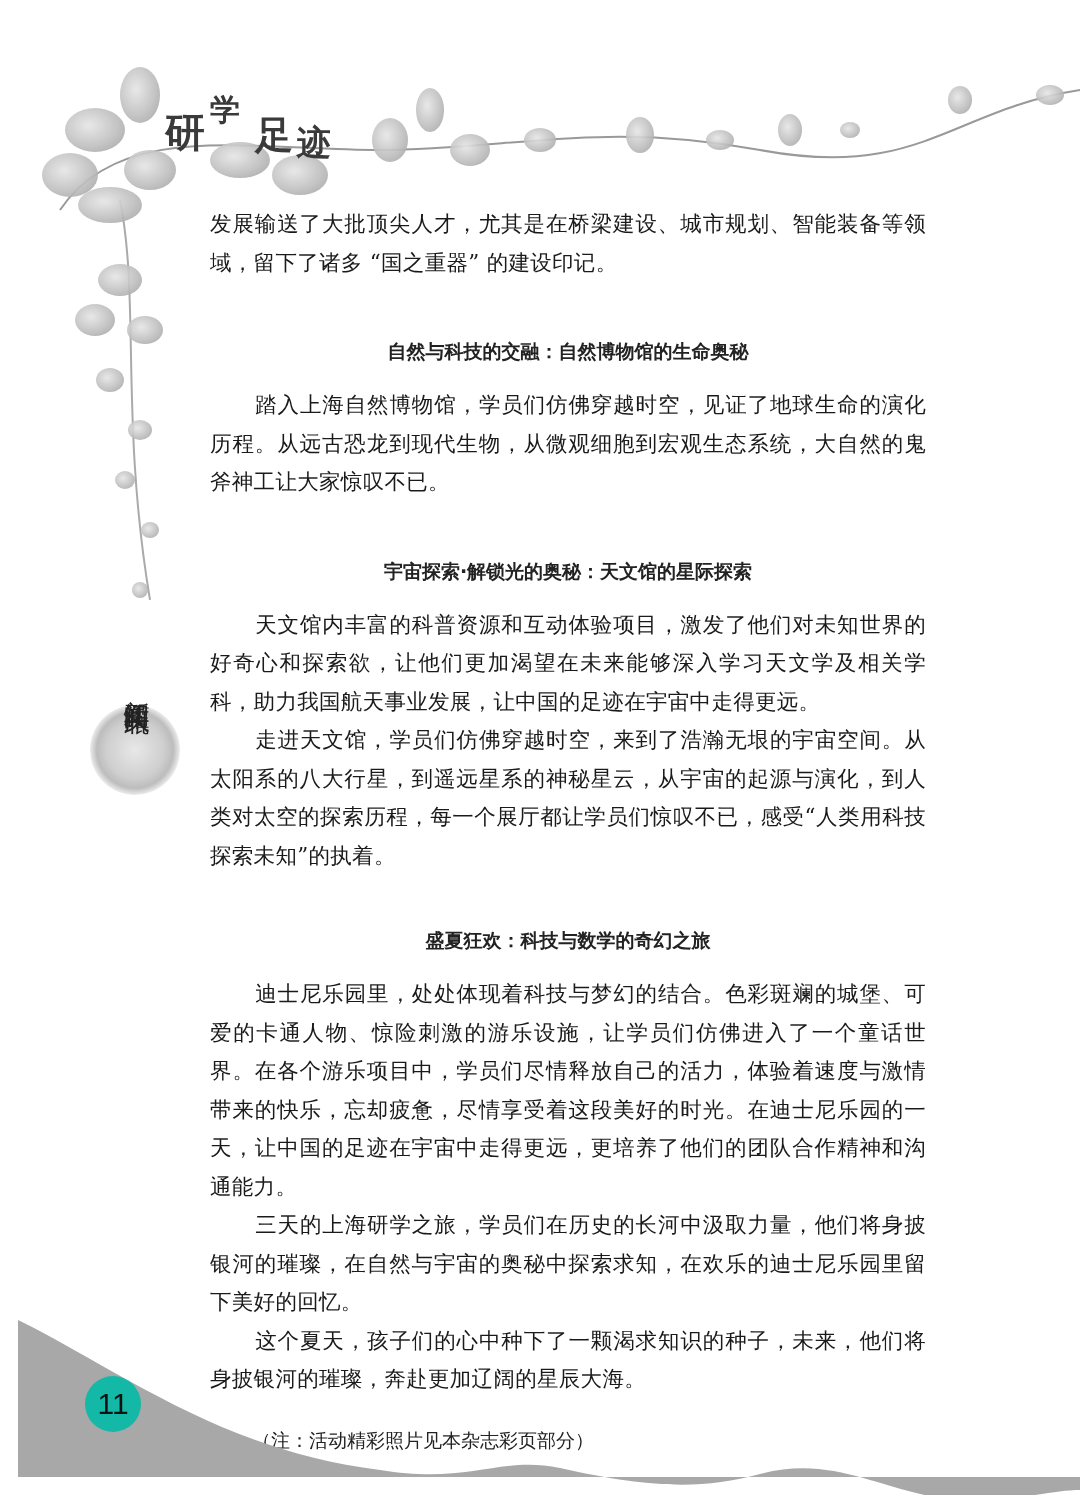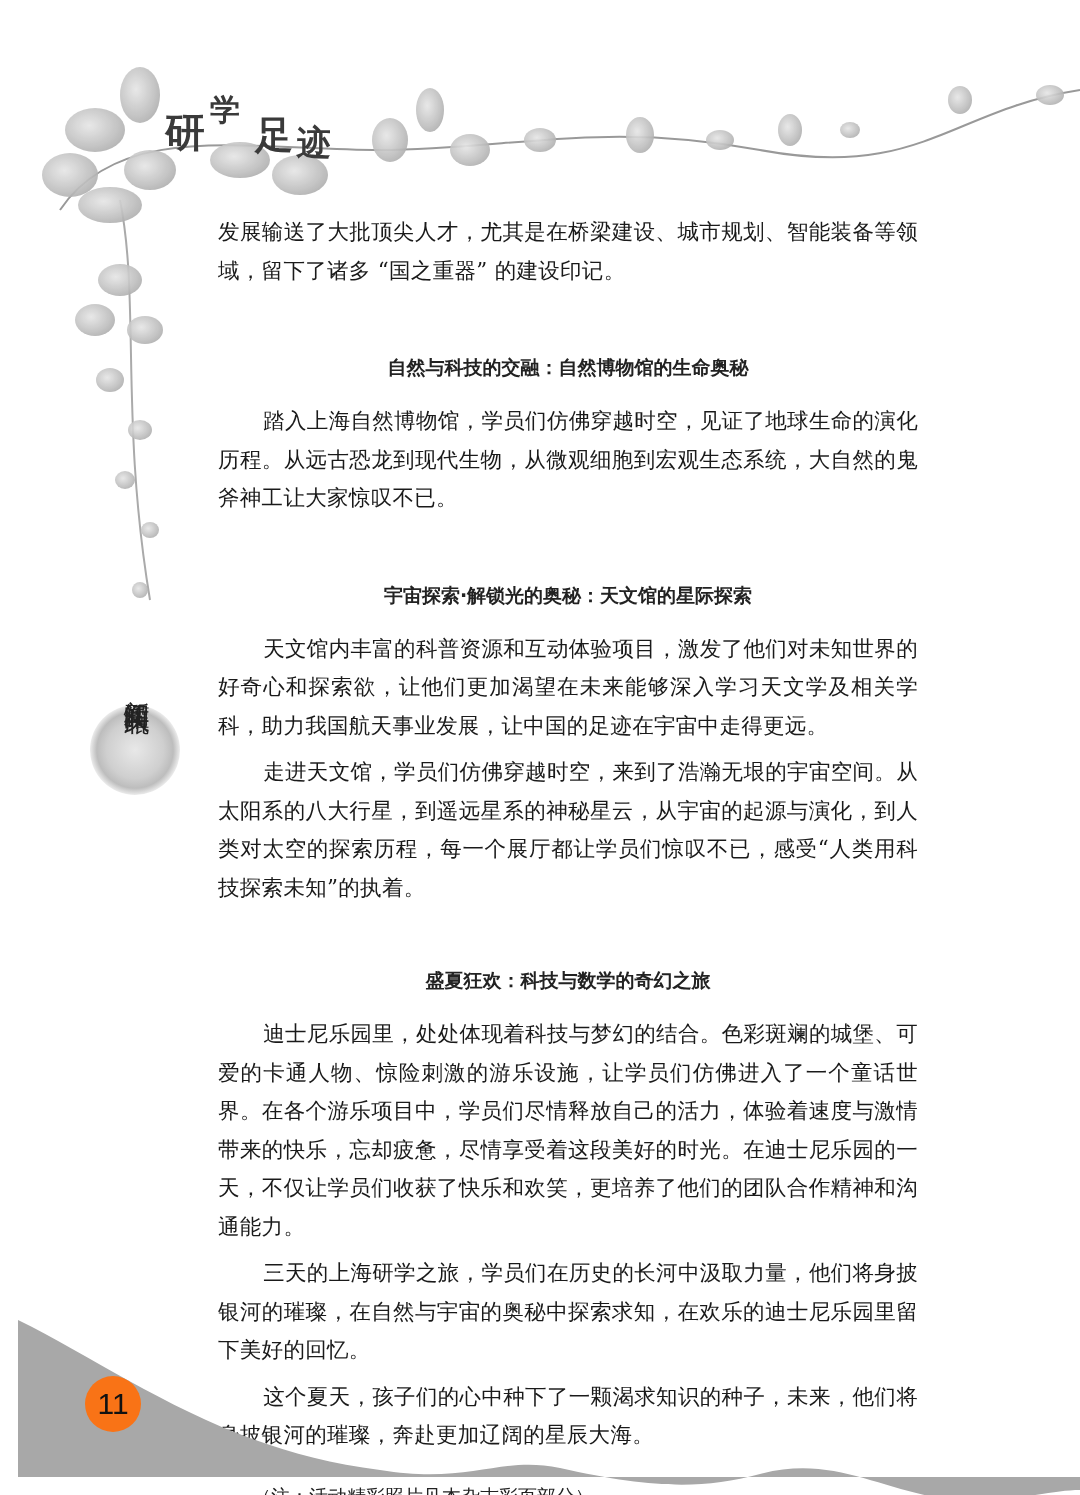--- a/index.html
+++ b/index.html
@@ -28,39 +28,39 @@
     background: radial-gradient(circle, #e8e8e8 0%, #cfcfcf 45%, #bdbdbd 60%, rgba(255,255,255,0) 75%);
   }
   .badge .vtext {
     position: absolute; left: 33px; top: 10px; width: 34px;
     font-family: "DejaVu Sans", "Liberation Sans", sans-serif; font-size: 26px; line-height: 30px;
     text-align: center; color: #222; writing-mode: vertical-rl; letter-spacing: 2px;
   }
 
   .content { position: absolute; left: 210px; top: 205px; width: 716px; }
   p {
-    margin: 8px; font-size: 21.5px; line-height: 38.5px; text-align: justify;
+    margin: 0; font-size: 21.5px; line-height: 38.5px; text-align: justify;
     letter-spacing: 0.3px;
   }
   p.indent { text-indent: 2.1em; }
   h3 {
     margin: 16px; text-align: center; font-family: "DejaVu Sans", "Liberation Sans", sans-serif;
     font-weight: bold; font-size: 19px; line-height: 38px; color: #222;
   }
   .gap { height: 34px; }
   .gap2 { height: 30px; }
   .note {
     margin-top: 24px; font-size: 19px; line-height: 34px; padding-left: 42px;
     font-family: "DejaVu Serif", "Liberation Serif", serif; color: #222;
   }
 
   .wave { position: absolute; left: 0; top: 1290px; width: 1080px; height: 205px; }
   .page-num {
     position: absolute; left: 85px; top: 1376px; width: 56px; height: 56px; border-radius: 50%;
-    background: #f97316; display: flex; align-items: center; justify-content: center;
+    background: #14b8a6; display: flex; align-items: center; justify-content: center;
     font-family: "Liberation Sans", "DejaVu Sans", sans-serif; font-size: 30px; color: #111;
   }
 </style>
 </head>
 <body>
 
 <svg class="vine" viewBox="0 0 1080 640">
   <defs>
     <radialGradient id="lf" cx="40%" cy="40%" r="70%">
       <stop offset="0%" stop-color="#e6e6e6"></stop>
@@ -118,21 +118,21 @@
   <h3>自然与科技的交融：自然博物馆的生命奥秘</h3>
   <p class="indent">踏入上海自然博物馆，学员们仿佛穿越时空，见证了地球生命的演化历程。从远古恐龙到现代生物，从微观细胞到宏观生态系统，大自然的鬼斧神工让大家惊叹不已。</p>
 
   <div class="gap"></div>
   <h3>宇宙探索·解锁光的奥秘：天文馆的星际探索</h3>
   <p class="indent">天文馆内丰富的科普资源和互动体验项目，激发了他们对未知世界的好奇心和探索欲，让他们更加渴望在未来能够深入学习天文学及相关学科，助力我国航天事业发展，让中国的足迹在宇宙中走得更远。</p>
   <p class="indent">走进天文馆，学员们仿佛穿越时空，来到了浩瀚无垠的宇宙空间。从太阳系的八大行星，到遥远星系的神秘星云，从宇宙的起源与演化，到人类对太空的探索历程，每一个展厅都让学员们惊叹不已，感受“人类用科技探索未知”的执着。</p>
 
   <div class="gap2"></div>
   <h3>盛夏狂欢：科技与数学的奇幻之旅</h3>
-  <p class="indent">迪士尼乐园里，处处体现着科技与梦幻的结合。色彩斑斓的城堡、可爱的卡通人物、惊险刺激的游乐设施，让学员们仿佛进入了一个童话世界。在各个游乐项目中，学员们尽情释放自己的活力，体验着速度与激情带来的快乐，忘却疲惫，尽情享受着这段美好的时光。在迪士尼乐园的一天，不仅让学员们收获了快乐和欢笑，更培养了他们的团队合作精神和沟通能力。</p>
+  <p class="indent">迪士尼乐园里，处处体现着科技与梦幻的结合。色彩斑斓的城堡、可爱的卡通人物、惊险刺激的游乐设施，让学员们仿佛进入了一个童话世界。在各个游乐项目中，学员们尽情释放自己的活力，体验着速度与激情带来的快乐，忘却疲惫，尽情享受着这段美好的时光。在迪士尼乐园的一天，让中国的足迹在宇宙中走得更远，更培养了他们的团队合作精神和沟通能力。</p>
   <p class="indent">三天的上海研学之旅，学员们在历史的长河中汲取力量，他们将身披银河的璀璨，在自然与宇宙的奥秘中探索求知，在欢乐的迪士尼乐园里留下美好的回忆。</p>
   <p class="indent">这个夏天，孩子们的心中种下了一颗渴求知识的种子，未来，他们将身披银河的璀璨，奔赴更加辽阔的星辰大海。</p>
 
   <div class="note">（注：活动精彩照片见本杂志彩页部分）</div>
 </div>
 
 <svg class="wave" viewBox="0 0 1080 205" preserveAspectRatio="none">
   <path d="M18 30 C 120 80, 220 160, 380 180 C 470 195, 500 165, 560 178 C 650 198, 700 200, 760 184 C 850 160, 900 220, 1000 210 C 1040 205, 1060 200, 1080 200 L 1080 185 L 1080 185 L 1080 187 L 18 187 Z" fill="#a8a8a8"></path>
   <rect x="18" y="30" width="1062" height="157" fill="none"></rect>
 </svg>

